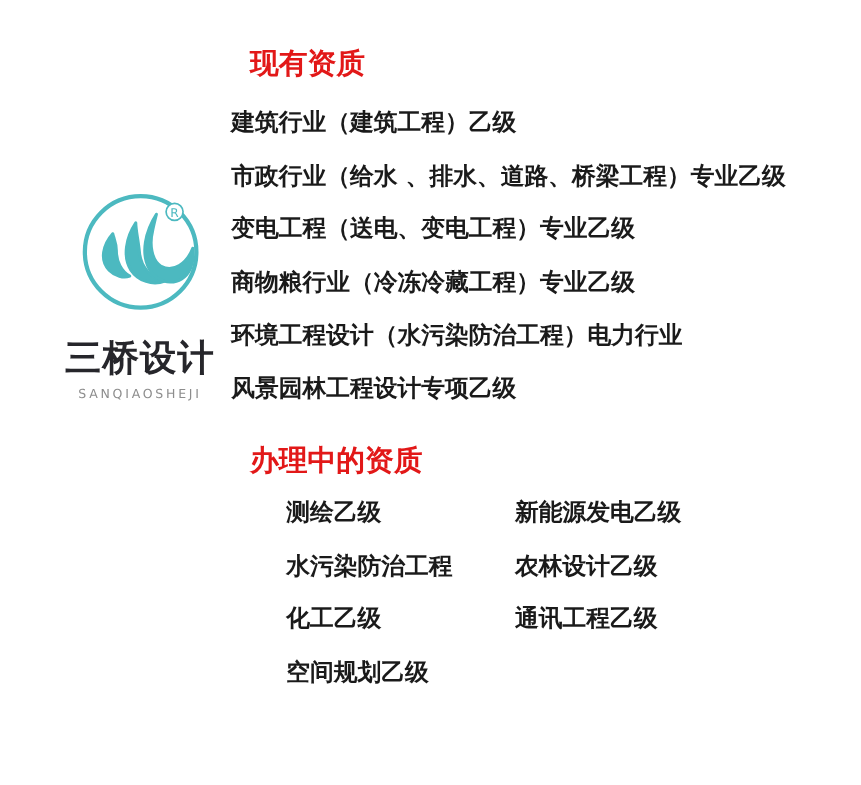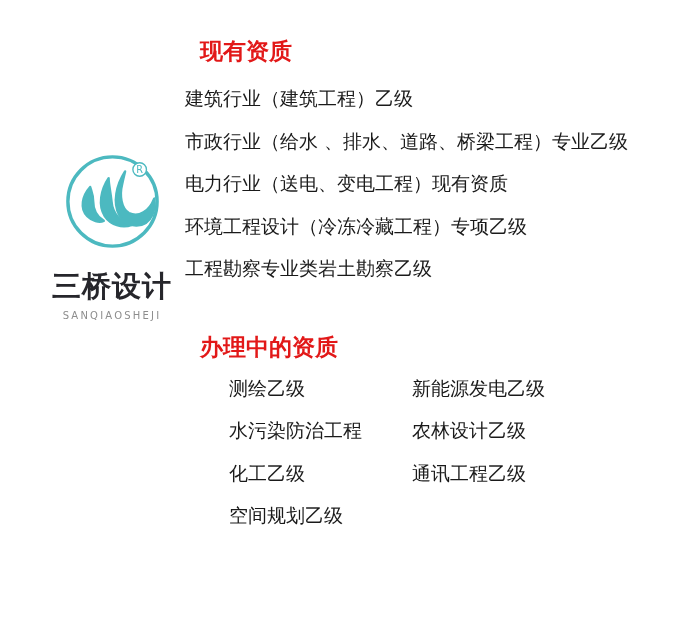--- a/index.html
+++ b/index.html
@@ -45,27 +45,27 @@
     width: 500px;
   }
   .sec-heading {
     margin: 38px 0 0 15px;
     font-size: 23px;
     line-height: 26px;
     font-weight: bold;
     color: #e21818;
     white-space: nowrap;
   }
-  .sec-heading.pending { margin-top: 44px; }
+  .sec-heading.pending { margin-top: 24px; font-family: Liberation Serif, serif; }
   .items { margin-top: 13px; }
   .item {
     height: 42.5px;
     line-height: 42.5px;
     font-size: 19px;
-    font-weight: normal;
+    font-weight: bold;
     color: #1a1a1a;
     white-space: nowrap;
   }
   .grid {
     margin-top: 7px;
     display: grid;
     grid-template-columns: 183px auto;
     margin-left: 44px;
   }
 </style>
@@ -85,23 +85,24 @@
   <div class="logo-sub">SANQIAOSHEJI</div>
 </div>
 
 <main class="content">
 
   <h2 class="sec-heading">现有资质</h2>
 
   <div class="items">
     <div class="item">建筑行业（建筑工程）乙级</div>
     <div class="item">市政行业（给水 、排水、道路、桥梁工程）专业乙级</div>
-    <div class="item">电力行业（送电、变电工程）现有资质</div>
-    <div class="item">环境工程设计（冷冻冷藏工程）专项乙级</div>
-    <div class="item">工程勘察专业类岩土勘察乙级</div>
+    <div class="item">变电工程（送电、变电工程）专业乙级</div>
+    <div class="item">商物粮行业（冷冻冷藏工程）专业乙级</div>
+    <div class="item">环境工程设计（水污染防治工程）电力行业</div>
+    <div class="item">风景园林工程设计专项乙级</div>
   </div>
 
   <h2 class="sec-heading pending">办理中的资质</h2>
 
   <div class="grid">
     <div class="item">测绘乙级</div>
     <div class="item">新能源发电乙级</div>
     <div class="item">水污染防治工程</div>
     <div class="item">农林设计乙级</div>
     <div class="item">化工乙级</div>

